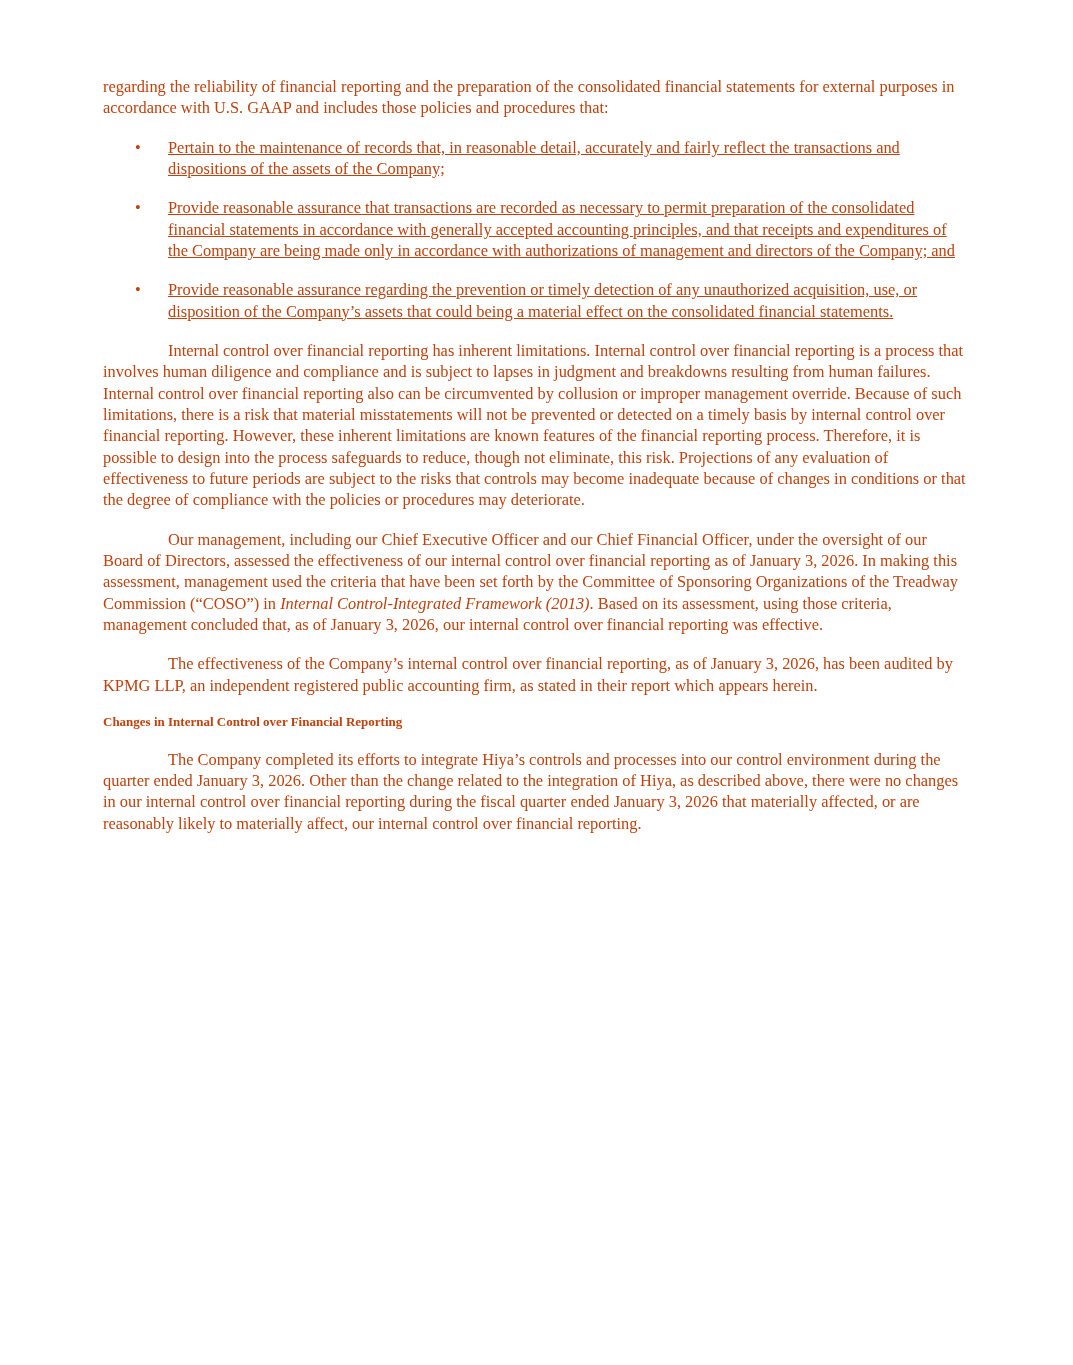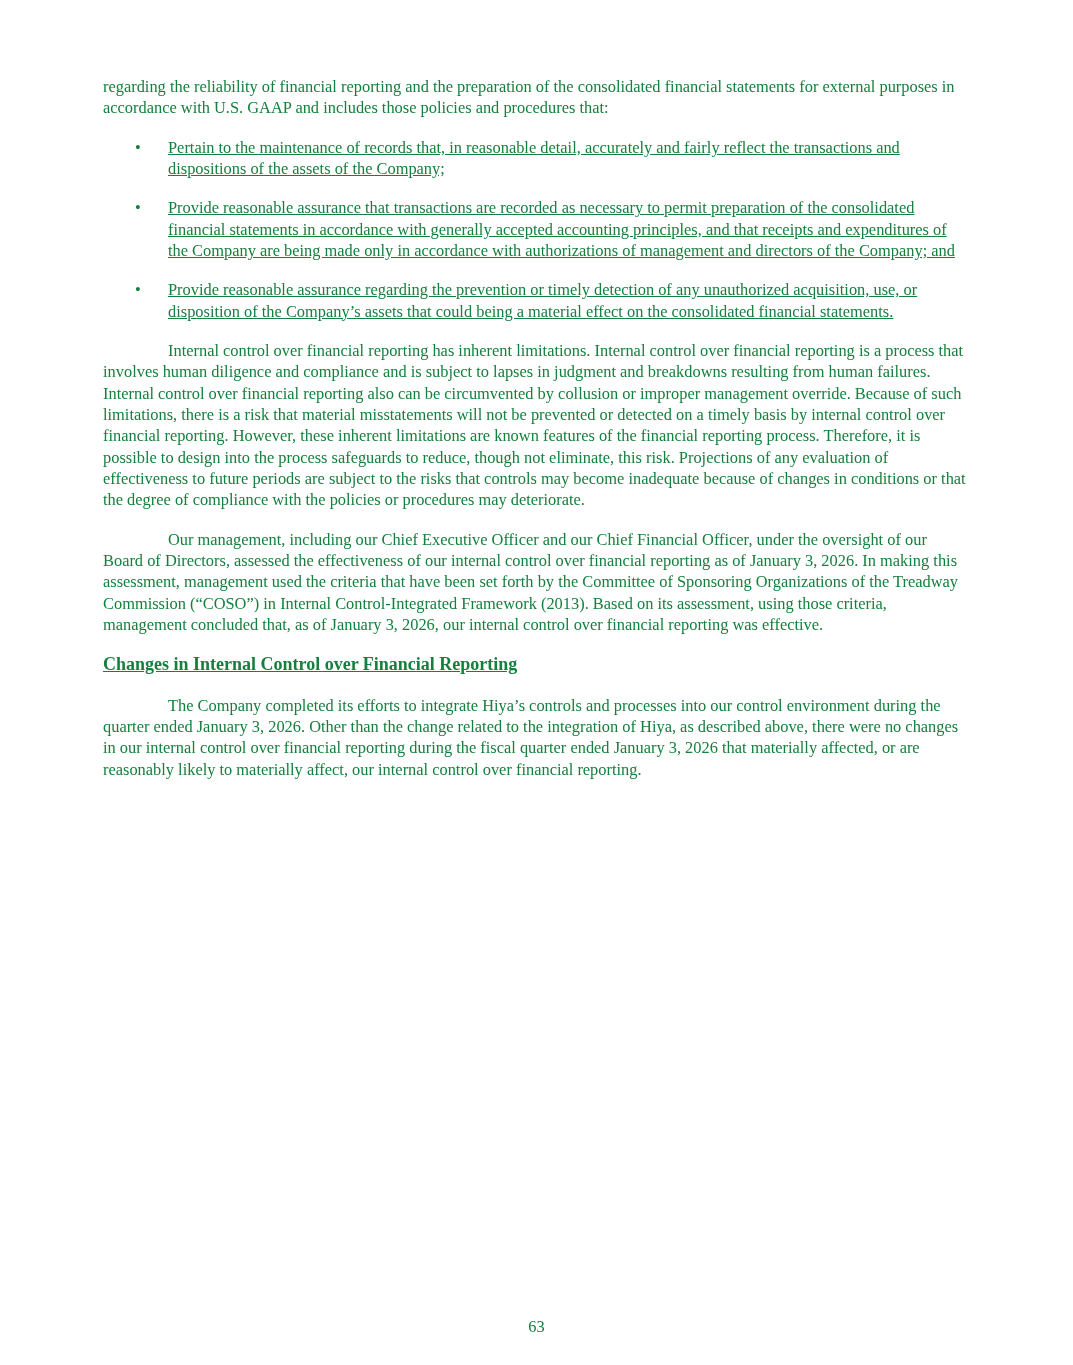--- a/index.html
+++ b/index.html
@@ -6,21 +6,21 @@
   html, body { background: #ffffff; }
   .page {
     position: relative;
     width: 1073px;
     height: 1365px;
     margin: 0 auto;
     background: #ffffff;
     font-family: "Liberation Serif", "DejaVu Serif", serif;
     font-size: 16.4px;
     line-height: 1.3;
-    color: #15803d;
+    color: #c2410c;
     overflow: hidden;
   }
   .content {
     padding: 76px 103px 0 103px;
   }
   .para {
     margin-bottom: 18px;
     text-align: left;
   }
   .para.first-indent {
@@ -36,20 +36,21 @@
   }
   .bullet-text {
     flex: 1 1 auto;
     text-decoration: underline;
   }
   .section-heading {
     font-weight: bold;
     margin-bottom: 18px;
   }
   .italic-seg {
+    font-style: italic;
   }
   .page-number {
     position: absolute;
     left: 0;
     right: 0;
     bottom: 28px;
     text-align: center;
   }
 </style>
 </head>
@@ -72,21 +73,21 @@
       <div class="bullet-item">
         <span class="bullet-marker">•</span>
         <span class="bullet-text">Provide reasonable assurance regarding the prevention or timely detection of any unauthorized acquisition, use, or disposition of the Company’s assets that could being a material effect on the consolidated financial statements.</span>
       </div>
     </div>
 
     <p class="para first-indent">Internal control over financial reporting has inherent limitations. Internal control over financial reporting is a process that involves human diligence and compliance and is subject to lapses in judgment and breakdowns resulting from human failures. Internal control over financial reporting also can be circumvented by collusion or improper management override. Because of such limitations, there is a risk that material misstatements will not be prevented or detected on a timely basis by internal control over financial reporting. However, these inherent limitations are known features of the financial reporting process. Therefore, it is possible to design into the process safeguards to reduce, though not eliminate, this risk. Projections of any evaluation of effectiveness to future periods are subject to the risks that controls may become inadequate because of changes in conditions or that the degree of compliance with the policies or procedures may deteriorate.</p>
 
     <p class="para first-indent"><span>Our management, including our Chief Executive Officer and our Chief Financial Officer, under the oversight of our Board of Directors, assessed the effectiveness of our internal control over financial reporting as of January 3, 2026. In making this assessment, management used the criteria that have been set forth by the Committee of Sponsoring Organizations of the Treadway Commission (“COSO”) in </span><span class="italic-seg">Internal Control-Integrated Framework (2013)</span><span>. Based on its assessment, using those criteria, management concluded that, as of January 3, 2026, our internal control over financial reporting was effective.</span></p>
 
+    <p class="para first-indent">The effectiveness of the Company’s internal control over financial reporting, as of January 3, 2026, has been audited by KPMG LLP, an independent registered public accounting firm, as stated in their report which appears herein.</p>
 
-    <h3 class="section-heading" style="font-size: 18px; text-decoration: underline;">Changes in Internal Control over Financial Reporting</h3>
+    <h3 class="section-heading" style="font-size: 13px;">Changes in Internal Control over Financial Reporting</h3>
 
     <p class="para first-indent">The Company completed its efforts to integrate Hiya’s controls and processes into our control environment during the quarter ended January 3, 2026. Other than the change related to the integration of Hiya, as described above, there were no changes in our internal control over financial reporting during the fiscal quarter ended January 3, 2026 that materially affected, or are reasonably likely to materially affect, our internal control over financial reporting.</p>
 
   </div>
 
-  <div class="page-number">63</div>
 </div>
 
 </body></html>

